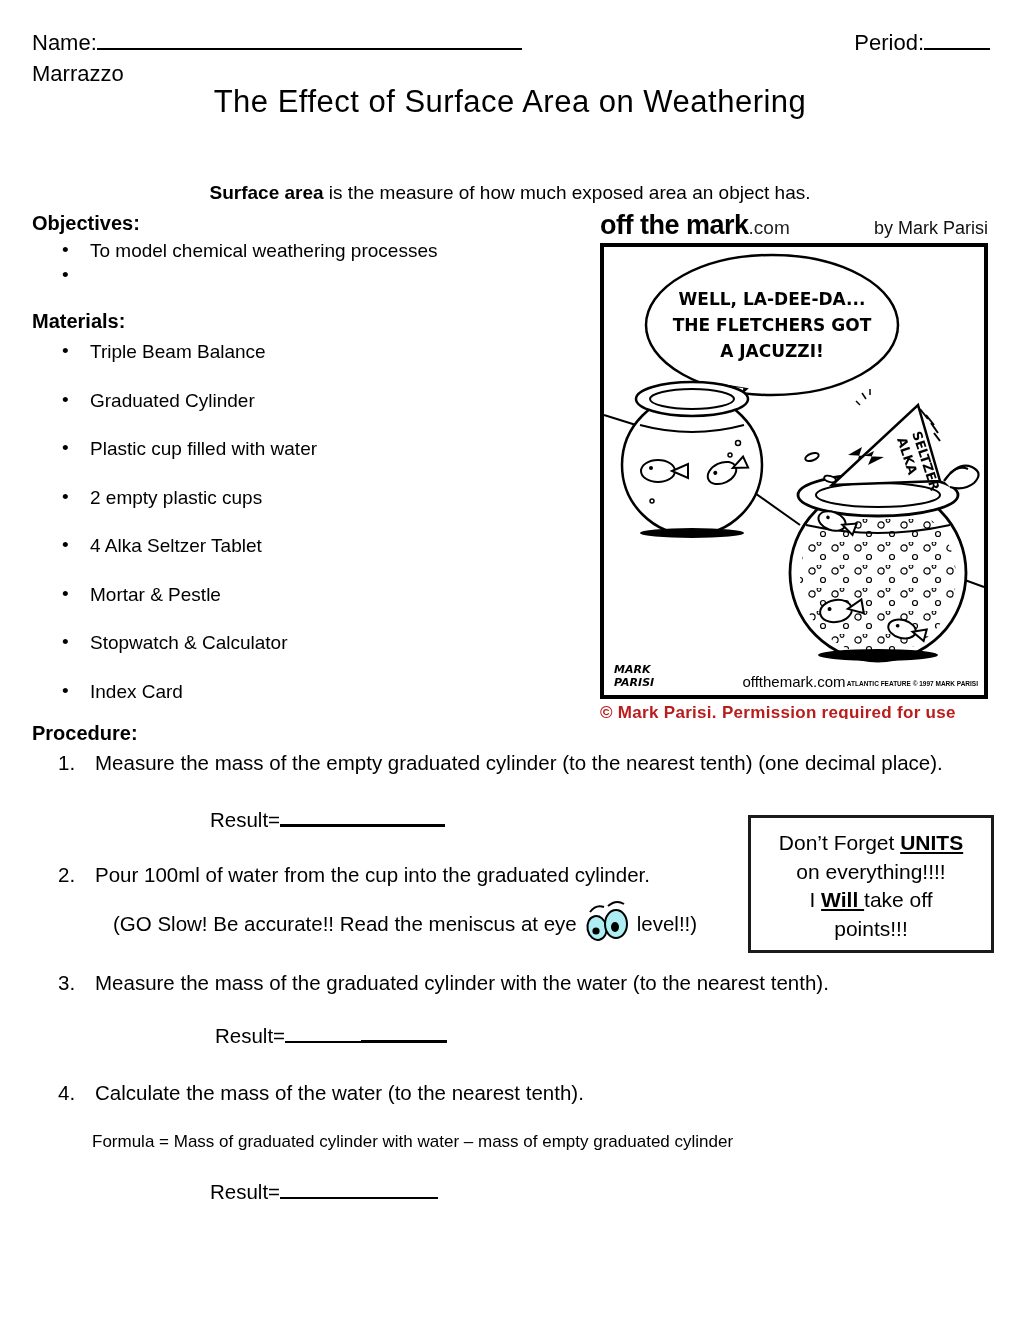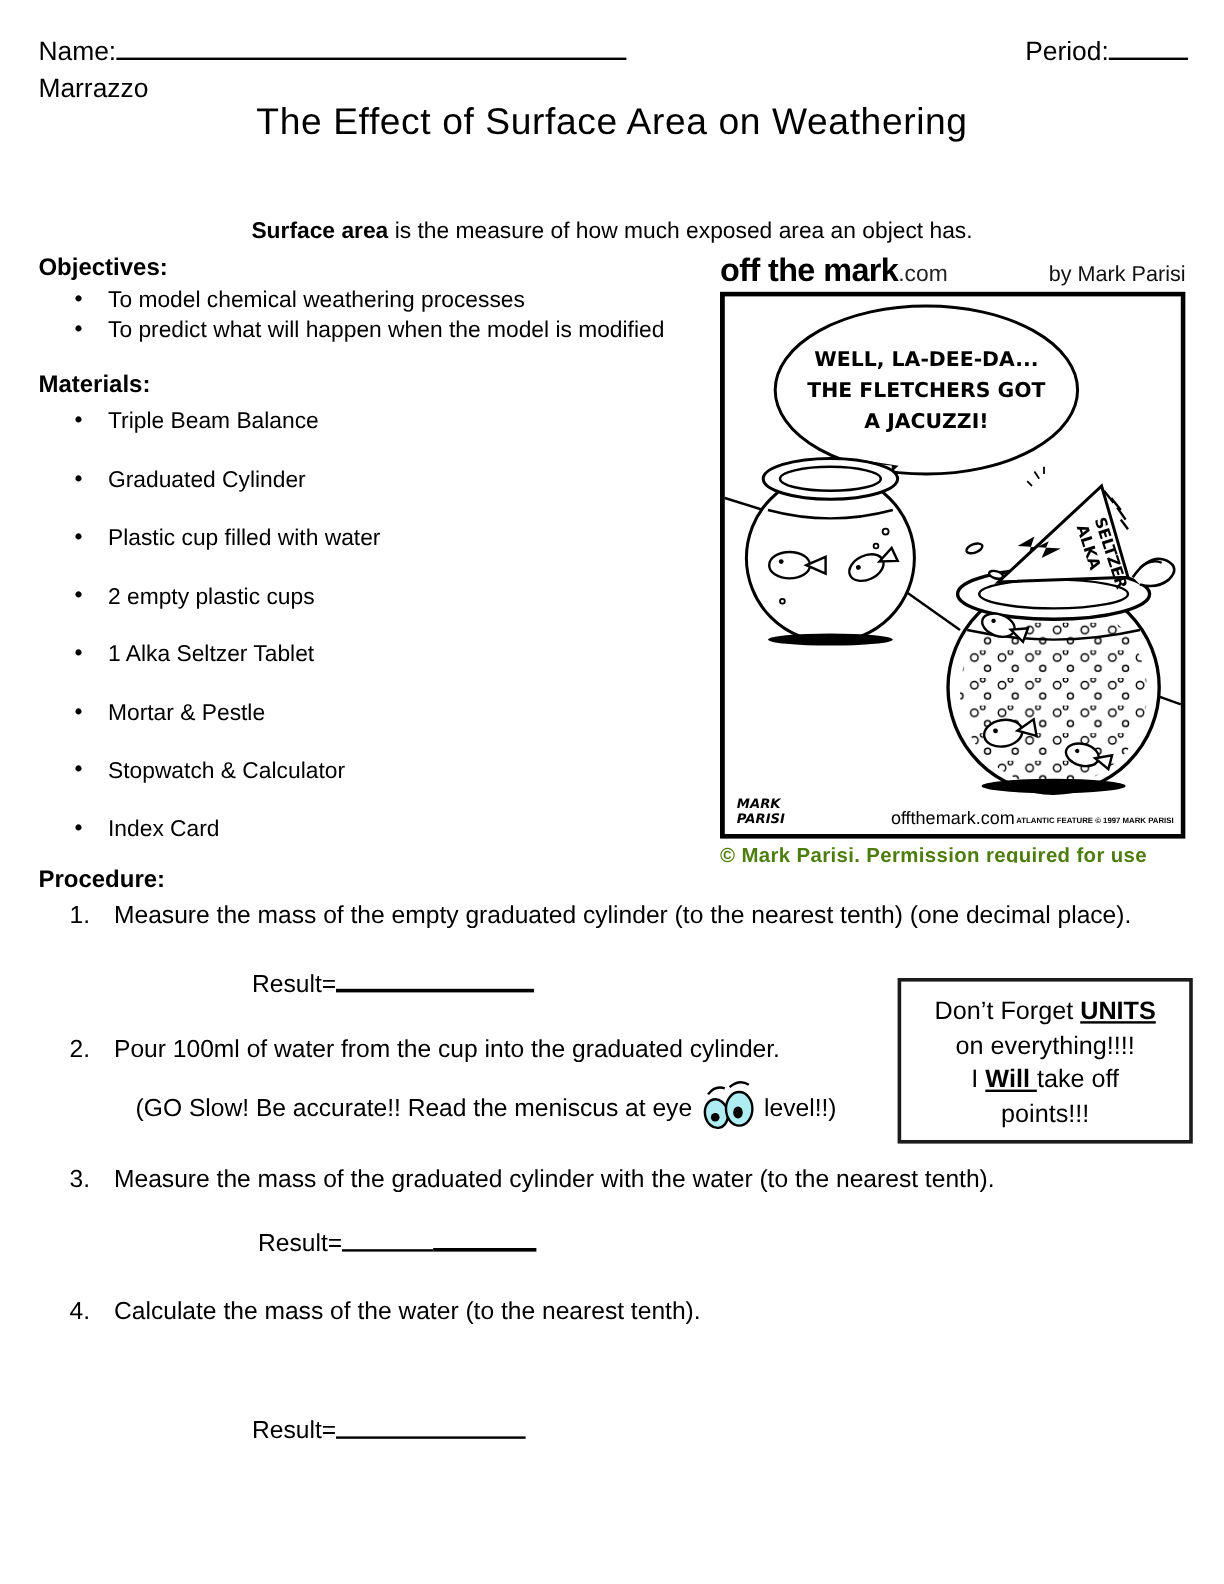--- a/index.html
+++ b/index.html
@@ -26,21 +26,21 @@
   .materials .bullet-item { margin-bottom:23.5px; }
 
   
   .cartoon { position:absolute; top:192px; left:600px; width:388px; }
   .cartoon-header { display:flex; align-items:baseline; font-size:20px; margin-bottom:2px; }
   .brand { font-weight:bold; font-size:27px; letter-spacing:-.5px;margin-top:12px; }
   .brand-suffix { font-size:19px; color:#222; }
   .byline { margin-left:auto; font-size:18px; color:#111;margin-top:26px; }
   .panel { border:0; display:block; }
   .attribution-wrap { height:17px; overflow:hidden; margin-top:3px; }
-  .attribution { font-size:17px; line-height:22px; color:#4d7c0f; font-weight:bold; letter-spacing:.3px; }
+  .attribution { font-size:17px; line-height:22px; color:#b91c1c; font-weight:bold; letter-spacing:.3px; }
 
   
   .procedure-heading { position:absolute; top:722px; left:32px; font-size:20px; font-weight:bold; }
   .step { position:absolute; left:58px; font-size:20.5px; line-height:29px; }
   .step .num { position:absolute; left:0; top:0; }
   .step .step-text { display:block; margin-left:37px; }
   .step1 { top:748px; width:932px; }
   .step1 .step-text { text-align:justify; }
   .step2 { top:860px; width:700px; }
   .step3 { top:968px; width:932px; }
@@ -78,32 +78,32 @@
   <div class="teacher">Marrazzo</div>
   <div class="title">The Effect of Surface Area on Weathering</div>
   <div class="subtitle">
     <b>Surface area</b><span> is the measure of how much exposed area an object has.</span>
   </div>
 
   <div class="objectives">
     <div class="heading">Objectives:</div>
     <ul>
       <li class="bullet-item"><span class="dot">•</span><span>To model chemical weathering processes</span></li>
-      <li class="bullet-item"><span class="dot">•</span><span>To predict what will happen when the model is modified</span></li>
+      <li class="bullet-item"><span class="dot">•</span></li>
     </ul>
   </div>
 
   <div class="materials">
     <div class="heading">Materials:</div>
     <ul style="margin-top:6px;">
       <li class="bullet-item"><span class="dot">•</span><span>Triple Beam Balance</span></li>
       <li class="bullet-item"><span class="dot">•</span><span>Graduated Cylinder</span></li>
       <li class="bullet-item"><span class="dot">•</span><span>Plastic cup filled with water</span></li>
       <li class="bullet-item"><span class="dot">•</span><span>2 empty plastic cups</span></li>
-      <li class="bullet-item"><span class="dot">•</span><span>1 Alka Seltzer Tablet</span></li>
+      <li class="bullet-item"><span class="dot">•</span><span>4 Alka Seltzer Tablet</span></li>
       <li class="bullet-item"><span class="dot">•</span><span>Mortar &amp; Pestle</span></li>
       <li class="bullet-item"><span class="dot">•</span><span>Stopwatch &amp; Calculator</span></li>
       <li class="bullet-item"><span class="dot">•</span><span>Index Card</span></li>
     </ul>
   </div>
 
   <div class="cartoon">
     <div class="cartoon-header">
       <span class="brand">off the mark</span>
         <span class="brand-suffix">.com</span>
@@ -255,17 +255,18 @@
     <span class="step-text">Measure the mass of the graduated cylinder with the water (to the nearest tenth).</span>
   </div>
   <div class="result-line result3">
     <span>Result=</span><span class="blank blank-thin"></span><span class="blank blank-bold"></span>
   </div>
 
   <div class="step step4">
     <span class="num">4.</span>
     <span class="step-text">Calculate the mass of the water (to the nearest tenth).</span>
   </div>
+  <div class="formula">Formula = Mass of graduated cylinder with water – mass of empty graduated cylinder</div>
   <div class="result-line result4">
     <span>Result=</span><span class="blank"></span>
   </div>
 
 </div>
 
 </body></html>

